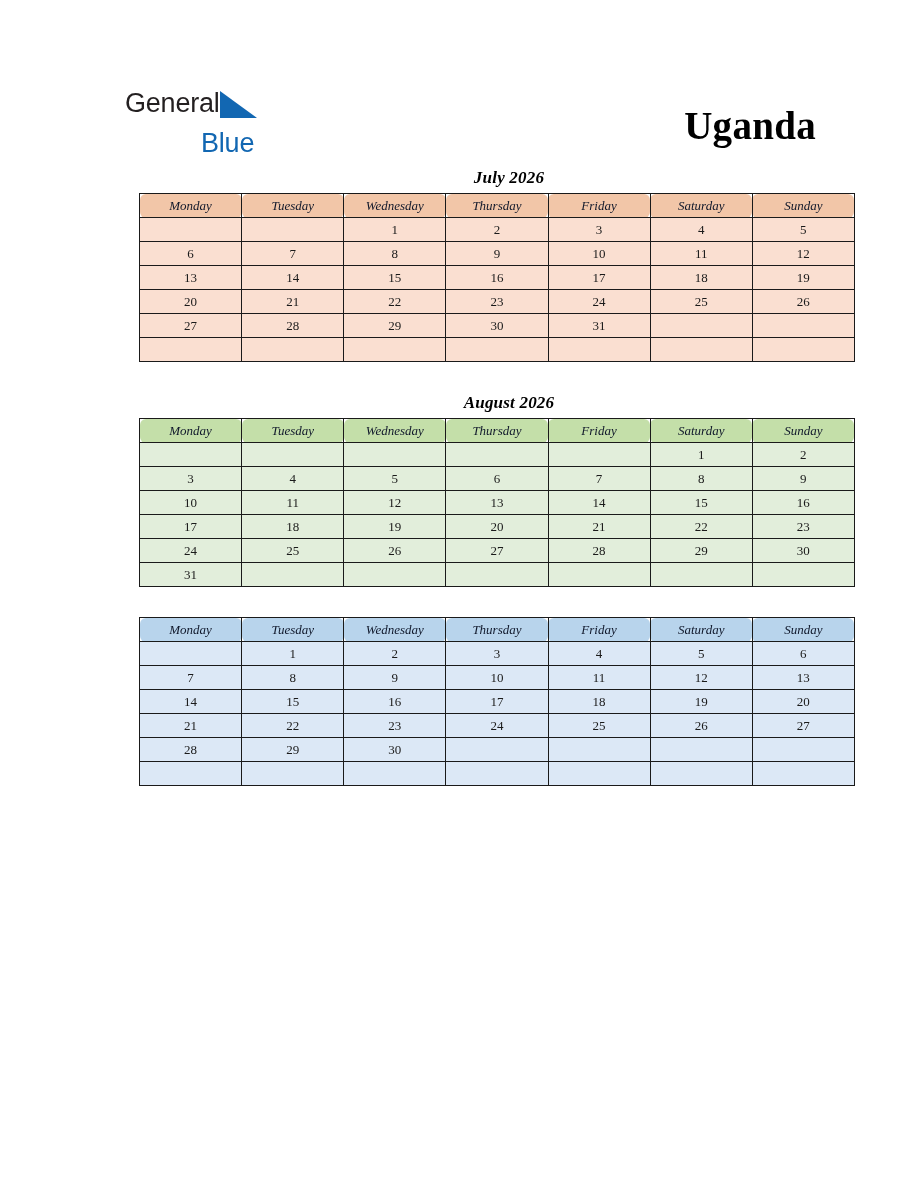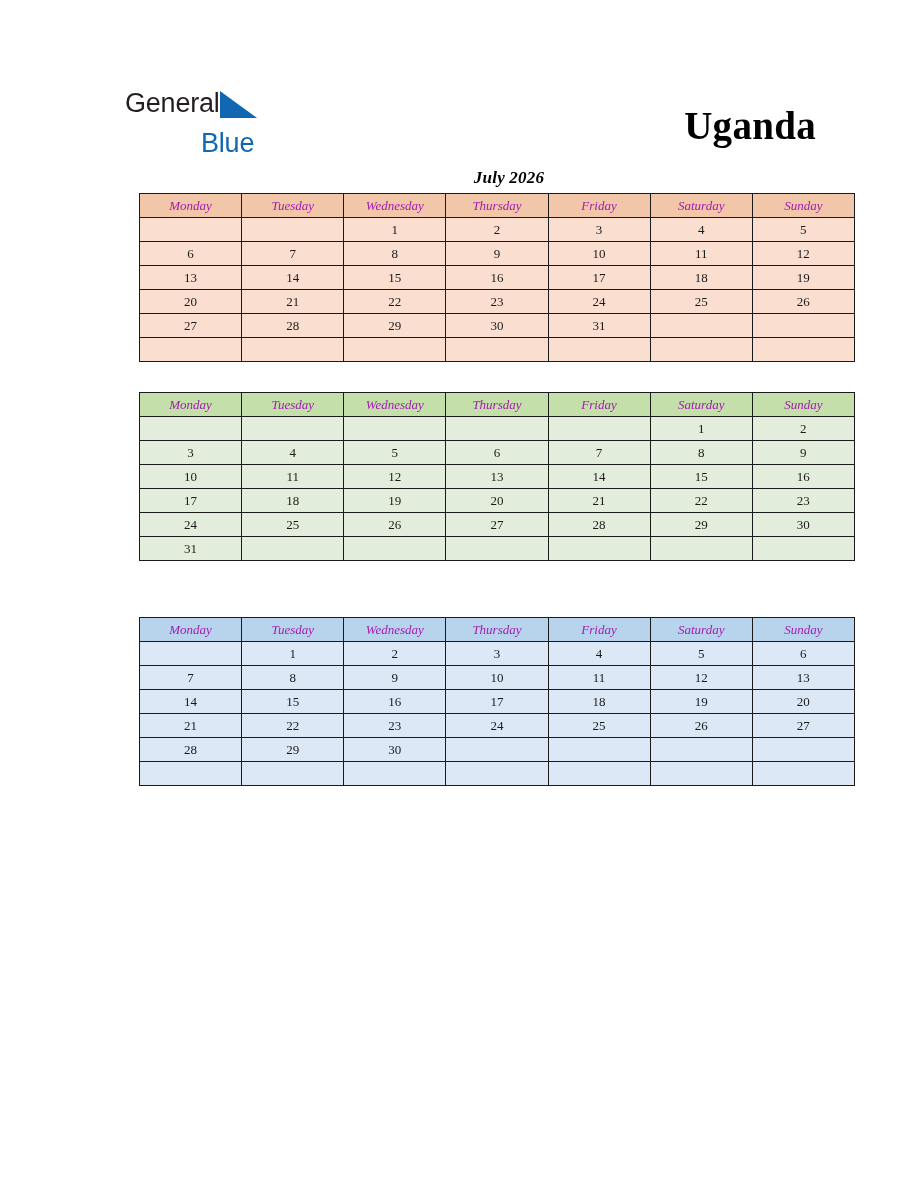--- a/index.html
+++ b/index.html
@@ -120,21 +120,22 @@
     border: 1px solid #1a1a1a;
     text-align: center;
     vertical-align: middle;
     padding: 0;
     font-family: "Liberation Serif", "DejaVu Serif", serif;
   }
   table.cal th {
     font-size: 13px;
     font-style: italic;
     font-weight: normal;
-    color: #a21caf;
+    color: #0f172a;
+    border-radius: 6px;
   }
   table.cal td {
     font-size: 13px;
     color: #1a1a1a;
     font-weight: normal;
   }
 
   
   #month-0 table.cal th { background: #f2c6a8; }
   #month-0 table.cal td { background: #fadfd1; }
@@ -232,20 +233,21 @@
           <td></td>
           <td></td>
           <td></td>
           <td></td>
         </tr>
       </tbody>
     </table>
   </div>
 
   <div class="month-block" id="month-1">
+    <div class="month-title">August 2026</div>
     <table class="cal">
       <thead>
         <tr>
           <th>Monday</th>
           <th>Tuesday</th>
           <th>Wednesday</th>
           <th>Thursday</th>
           <th>Friday</th>
           <th>Saturday</th>
           <th>Sunday</th>

